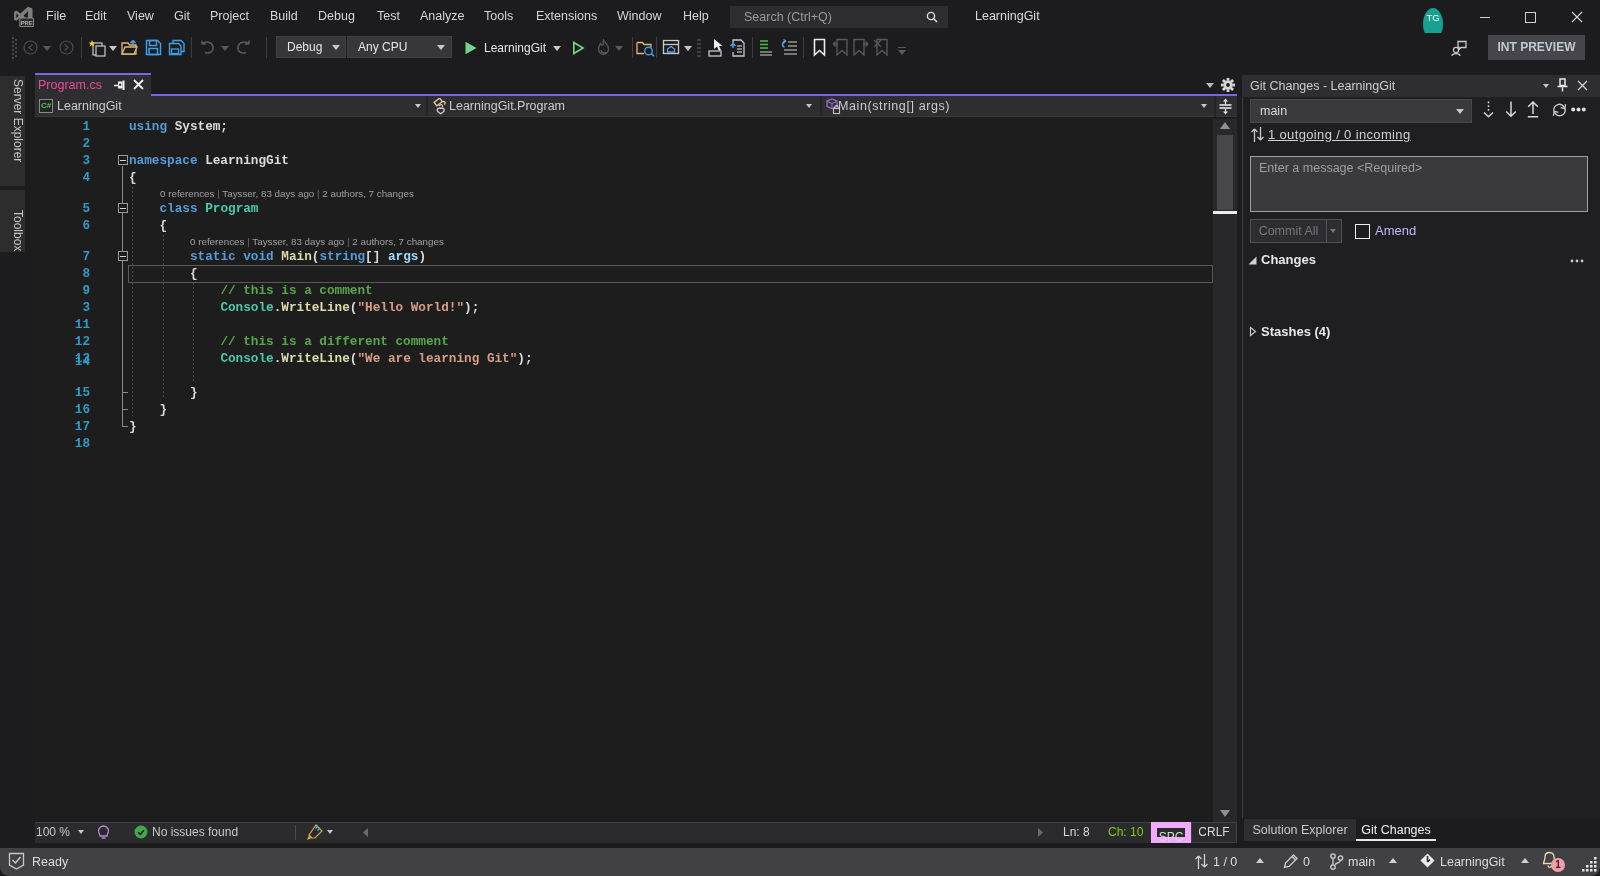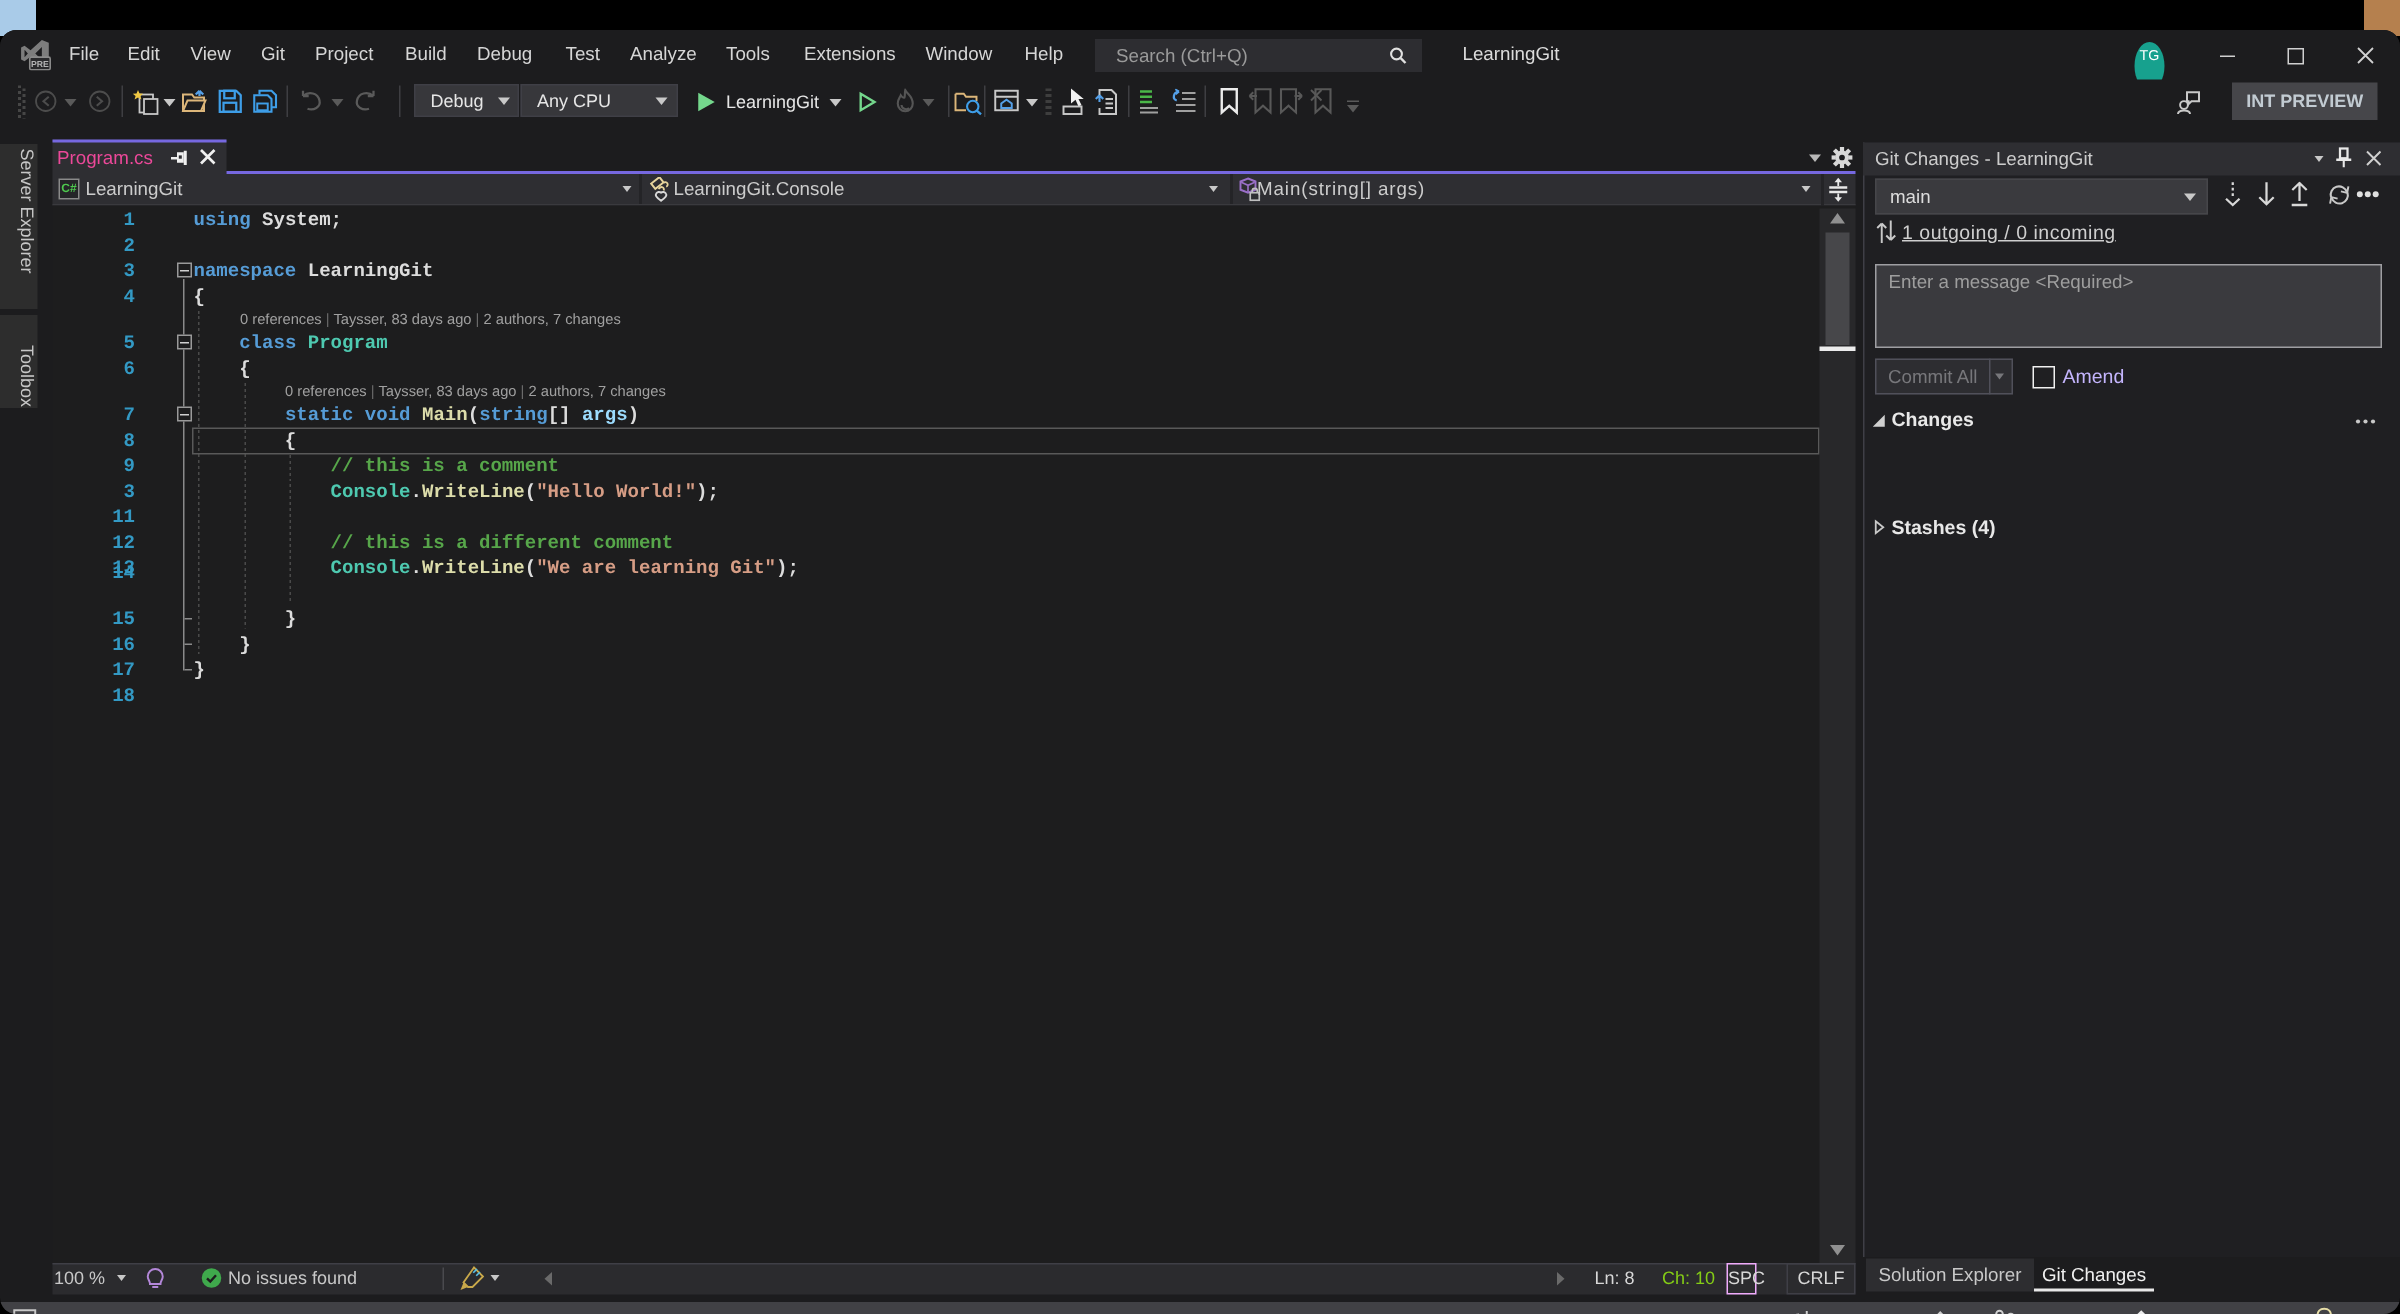--- a/index.html
+++ b/index.html
@@ -1,18 +1,18 @@
 <!DOCTYPE html>
 <html><head>
 <meta charset="utf-8">
 <style>
   html,body{margin:0;padding:0;width:1600px;height:876px;overflow:hidden;background:#000;}
   body{font-family:"Liberation Sans",sans-serif;}
   .abs{position:absolute;}
-  #win{position:absolute;inset:0;background:#1c1c1e;border-radius:11px;overflow:hidden;margin-top:20px;}
+  #win{position:absolute;inset:0;background:#1c1c1e;border-radius:1px;overflow:hidden;}
   .mono{font-family:"Liberation Mono",monospace;font-weight:700;font-size:12.7px;white-space:pre;}
   .k{color:#569cd6}.t{color:#4ec9b0}.m{color:#dcdcaa}.s{color:#d69d85}.c{color:#57a64a}.p{color:#dcdcdc}.prm{color:#9cdcfe}
   .menu{position:absolute;top:0;height:33px;line-height:33px;color:#d6d6d6;font-size:12.5px;}
   .cl{position:absolute;height:14px;line-height:15px;font-size:9.8px;color:#a0a0a0;white-space:pre;}
   .ln{position:absolute;left:58px;width:32px;text-align:right;height:17px;line-height:17px;color:#3399c4;font-family:"Liberation Mono",monospace;font-weight:700;font-size:12.7px;}
   .cd{position:absolute;left:129px;height:17px;line-height:17px;}
   .sep{position:absolute;top:37px;width:1px;height:21px;background:#3e3e42;}
   .combo{position:absolute;top:36px;height:22px;background:#37373b;border:1px solid #3f3f46;box-sizing:border-box;color:#e6e6e6;font-size:12px;line-height:20px;}
   .carr{position:absolute;width:0;height:0;border-left:4px solid transparent;border-right:4px solid transparent;border-top:5px solid #c8c8c8;}
   .garr{position:absolute;width:0;height:0;border-left:4px solid transparent;border-right:4px solid transparent;border-top:5px solid #5a5a5a;}
@@ -221,21 +221,21 @@
 <div class="abs" style="left:35px;top:96px;width:1202px;height:21px;background:#2e2e32;border-bottom:1px solid #3a3a3e;box-sizing:border-box;"></div>
 <div class="abs" style="left:39px;top:99px;width:14px;height:14px;background:#252528;border:1px solid #8a8a8a;box-sizing:border-box;color:#4ec94e;font-size:8px;font-weight:bold;text-align:center;line-height:12px;">C#</div>
 <span class="abs" style="left:57px;top:96px;height:21px;line-height:21px;color:#cccccc;font-size:12.5px;">LearningGit</span>
 <div class="carr" style="left:415px;top:104px;border-top-width:4px;border-left-width:3.5px;border-right-width:3.5px;"></div>
 <div class="abs" style="left:426px;top:96px;width:2px;height:20px;background:#242427;"></div>
 <svg class="abs" style="left:433px;top:98px" width="15" height="17" viewBox="0 0 15 17">
   <rect x="2" y="2" width="7" height="4.5" transform="rotate(-38 5 4.5)" fill="none" stroke="#e6d49c" stroke-width="1.3"></rect>
   <path d="M6 8 C8 5.5 10 7 9.5 9 M9.5 4 a1.5 1.5 0 1 1 1.6 2.4" fill="none" stroke="#e6d49c" stroke-width="1.2"></path>
   <path d="M4.5 11 a2.3 2.3 0 0 1 3.2 -0.6 a2.3 2.3 0 0 1 3.2 0.6 c1 1.2 0 2.6-3.2 4.8 C4.5 13.6 3.6 12.2 4.5 11 Z" fill="none" stroke="#d8d8d8" stroke-width="1.3"></path>
 </svg>
-<span class="abs" style="left:449px;top:96px;height:21px;line-height:21px;color:#cccccc;font-size:12.5px;">LearningGit.Console</span>
+<span class="abs" style="left:449px;top:96px;height:21px;line-height:21px;color:#cccccc;font-size:12.5px;">LearningGit.Program</span>
 <div class="carr" style="left:806px;top:104px;border-top-width:4px;border-left-width:3.5px;border-right-width:3.5px;"></div>
 <div class="abs" style="left:820px;top:96px;width:2px;height:20px;background:#242427;"></div>
 <svg class="abs" style="left:826px;top:98px" width="16" height="17" viewBox="0 0 16 17">
   <path d="M6 1 L11 3 V8.5 L6 10.5 L1 8.5 V3 Z" fill="none" stroke="#9a6fc8" stroke-width="1.3"></path>
   <path d="M1.5 3.5 L6 5.5 L10.5 3.5 M6 5.5 V10" fill="none" stroke="#9a6fc8" stroke-width="1.1"></path>
   <rect x="7.5" y="10.5" width="6" height="5" fill="#2e2e32" stroke="#c0c0c0" stroke-width="1.1"></rect>
   <path d="M8.8 10.5 V9.3 a1.7 1.7 0 0 1 3.4 0 V10.5" fill="none" stroke="#c0c0c0" stroke-width="1.1"></path>
 </svg>
 <span class="abs" style="left:838px;top:96px;height:21px;line-height:21px;color:#cccccc;font-size:12.5px;letter-spacing:0.6px;">Main(string[] args)</span>
 <div class="carr" style="left:1201px;top:104px;border-top-width:4px;border-left-width:3.5px;border-right-width:3.5px;"></div>
@@ -330,21 +330,21 @@
     </svg>
 <div class="carr" style="left:327px;top:830px;border-top-width:4px;border-left-width:3.5px;border-right-width:3.5px;"></div>
 <svg class="abs" style="left:361px;top:827px" width="9" height="11" viewBox="0 0 9 11">
       <path d="M7 1 L2 5.5 L7 10 Z" fill="#6a6a6a"></path>
     </svg>
 <svg class="abs" style="left:1036px;top:827px" width="9" height="11" viewBox="0 0 9 11">
       <path d="M2 1 L7 5.5 L2 10 Z" fill="#6a6a6a"></path>
     </svg>
 <span class="abs" style="left:1063px;top:822px;height:21px;line-height:21px;color:#d8d8d8;font-size:12px;">Ln: 8</span>
 <span class="abs" style="left:1108px;top:822px;height:21px;line-height:21px;color:#84cc16;font-size:12px;">Ch: 10</span>
-<div class="abs" style="left:1151px;top:822px;width:20px;height:21px;border:1px solid #f0abfc;box-sizing:border-box;color:#d8d8d8;font-size:12px;text-align:right;line-height:19px;">SPC</div>
+<div class="abs" style="left:1151px;top:822px;width:40px;height:21px;border:6px solid #f0abfc;box-sizing:border-box;color:#d8d8d8;font-size:12px;text-align:center;line-height:19px;">SPC</div>
 <div class="abs" style="left:1191px;top:822px;width:46px;height:21px;border:1px solid #3f3f46;box-sizing:border-box;color:#d8d8d8;font-size:12px;text-align:center;line-height:19px;">CRLF</div>
 
 <div class="abs" style="left:1242px;top:75px;width:358px;height:743px;background:#1f1f22;border-left:1px solid #3f3f46;box-sizing:border-box;"></div>
 <div class="abs" style="left:1242px;top:75px;width:358px;height:22px;background:#2e2e32;"></div>
 <span class="abs" style="left:1250px;top:75px;height:22px;line-height:22px;color:#cccccc;font-size:12.5px;">Git Changes - LearningGit</span>
 <div class="carr" style="left:1543px;top:84px;border-top-width:4px;border-left-width:3.5px;border-right-width:3.5px;"></div>
 <svg class="abs" style="left:1557px;top:78px" width="11" height="14" viewBox="0 0 11 14">
       <rect x="3" y="1" width="5" height="6.5" fill="none" stroke="#e8e8e8" stroke-width="1.5"></rect>
       <line x1="0.5" y1="8.5" x2="10.5" y2="8.5" stroke="#e8e8e8" stroke-width="1.7"></line>
       <line x1="5.5" y1="9.3" x2="5.5" y2="13.5" stroke="#e8e8e8" stroke-width="1.4"></line>

